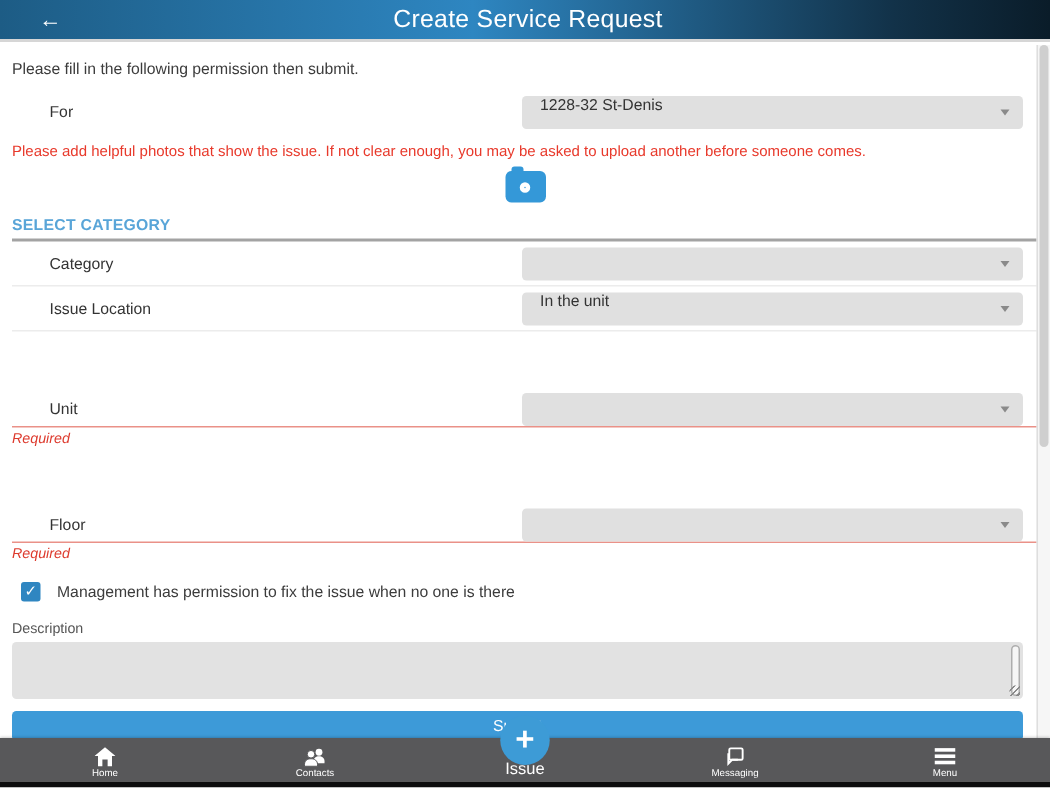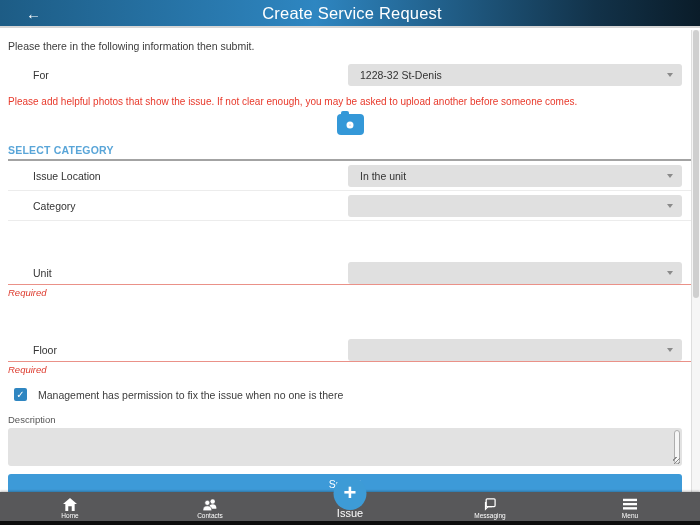--- a/index.html
+++ b/index.html
@@ -21,21 +21,21 @@
     color:#fff; font-size:16.5px; font-weight:400; letter-spacing:.2px;
   }
   
   .main { padding:0 8px; position:relative; }
   .intro { font-size:10.5px; color:#3c3c3c; padding-top:12px; }
   .row { display:flex; align-items:center; }
   .for-row { margin-top:11px; height:24px; }
   .row-label { flex:1; font-size:10.5px; color:#333;padding-left:25px; }
   .select {
     width:334px; margin-right:10px; height:22px; background:#e0e0e0;
-    border-radius:3px; display:flex; align-items:center; padding:0 12px;
+    border-radius:3px; display:flex; padding:0 12px;
     font-size:10.5px; color:#333; position:relative; cursor:pointer;
   }
   .chev {
     position:absolute; right:9px; top:9px; width:0; height:0;
     border-left:3.5px solid transparent; border-right:3.5px solid transparent;
     border-top:4.5px solid #8a8a8a;
   }
   .photo-hint { margin-top:9px; font-size:10px; color:#e8392b; }
   .camera-btn {
     width:27px; height:21px; background:#3498d8; border-radius:4px;
@@ -105,51 +105,51 @@
 </style>
 </head>
 <body>
 
 <div class="header">
   <span class="back">←</span>
   <div class="title">Create Service Request</div>
 </div>
 
 <div class="main">
-  <div class="intro">Please there in the following information then submit.</div>
+  <div class="intro">Please fill in the following permission then submit.</div>
 
   <div class="row for-row">
     <div class="row-label">For</div>
     <div class="select">
       <span>1228-32 St-Denis</span>
       <span class="chev"></span>
     </div>
   </div>
 
   <div class="photo-hint">Please add helpful photos that show the issue. If not clear enough, you may be asked to upload another before someone comes.</div>
 
   <div class="camera-btn">
     <span class="camera-bump"></span>
     <span class="camera-lens"></span>
   </div>
 
   <div class="section-head">SELECT CATEGORY</div>
 
   <div class="row field-row">
+    <div class="row-label">Category</div>
+    <div class="select">
+      <span></span>
+      <span class="chev"></span>
+    </div>
+  </div>
+
+  <div class="row field-row">
     <div class="row-label">Issue Location</div>
     <div class="select">
       <span>In the unit</span>
-      <span class="chev"></span>
-    </div>
-  </div>
-
-  <div class="row field-row">
-    <div class="row-label">Category</div>
-    <div class="select">
-      <span></span>
       <span class="chev"></span>
     </div>
   </div>
 
   <div class="row field-row short req">
     <div class="row-label">Unit</div>
     <div class="select">
       <span></span>
       <span class="chev"></span>
     </div>

